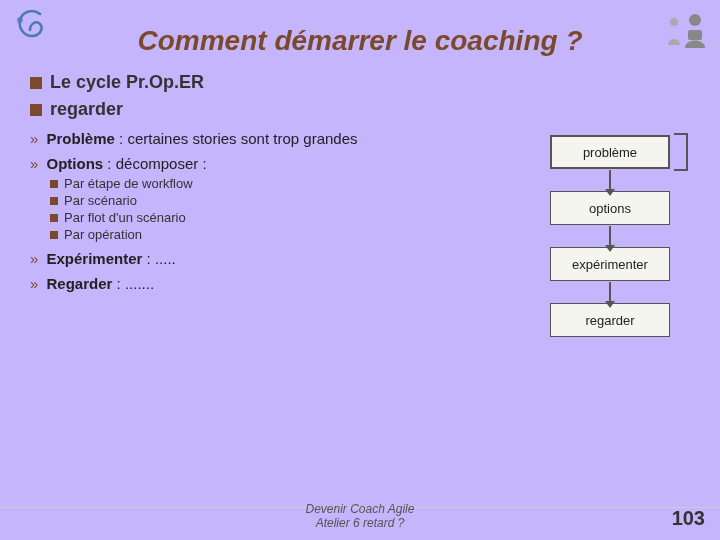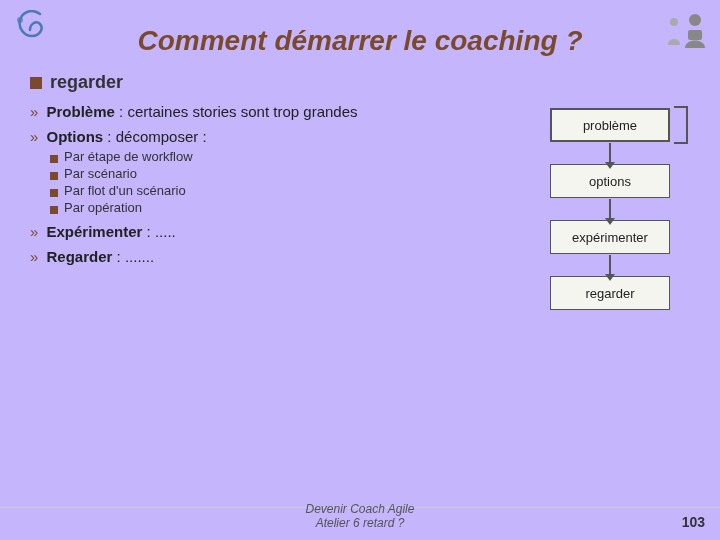--- a/index.html
+++ b/index.html
@@ -114,21 +114,21 @@
 
     
     .sub-bullets {
       margin-left: 20px;
     }
 
     .sub-bullet {
       font-size: 13px;
       color: #333;
       display: flex;
-      align-items: center;
+      align-items: flex-start;
       margin-bottom: 2px;
     }
 
     .sub-bullet-square {
       display: inline-block;
       width: 8px;
       height: 8px;
       background: #7b4a2c;
       margin-right: 6px;
       margin-top: 4px;
@@ -214,21 +214,21 @@
     .footer-right {
       font-size: 12px;
       color: #555;
       font-style: italic;
     }
 
     .page-number {
       position: absolute;
       bottom: 10px;
       right: 80px;
-      font-size: 14px;
+      font-size: 20px;
       color: #333;
       font-weight: bold;
     }
 
     
     .spiral-svg {
       width: 40px;
       height: 40px;
     }
 
@@ -265,20 +265,24 @@
       <path d="M25 38 C25 28 45 28 45 38" fill="#888"></path>
       <rect x="28" y="20" width="14" height="10" rx="2" fill="#888"></rect>
 
       <circle cx="14" cy="12" r="4" fill="#aaa"></circle>
       <path d="M8 35 C8 27 20 27 20 35" fill="#aaa"></path>
     </svg>
   </div>
 
   <h1 class="title">Comment démarrer le coaching ?</h1>
 
+  <div class="section-bullet">
+    <span class="bullet-square"></span>
+    <span>Le cycle Pr.Op.ER</span>
+  </div>
   <div class="section-bullet">
     <span class="bullet-square"></span>
     <span>regarder</span>
   </div>
 
   <div class="content-area">
     <div class="left-content">
 
       <div class="item-row">
         <div class="item-label">

